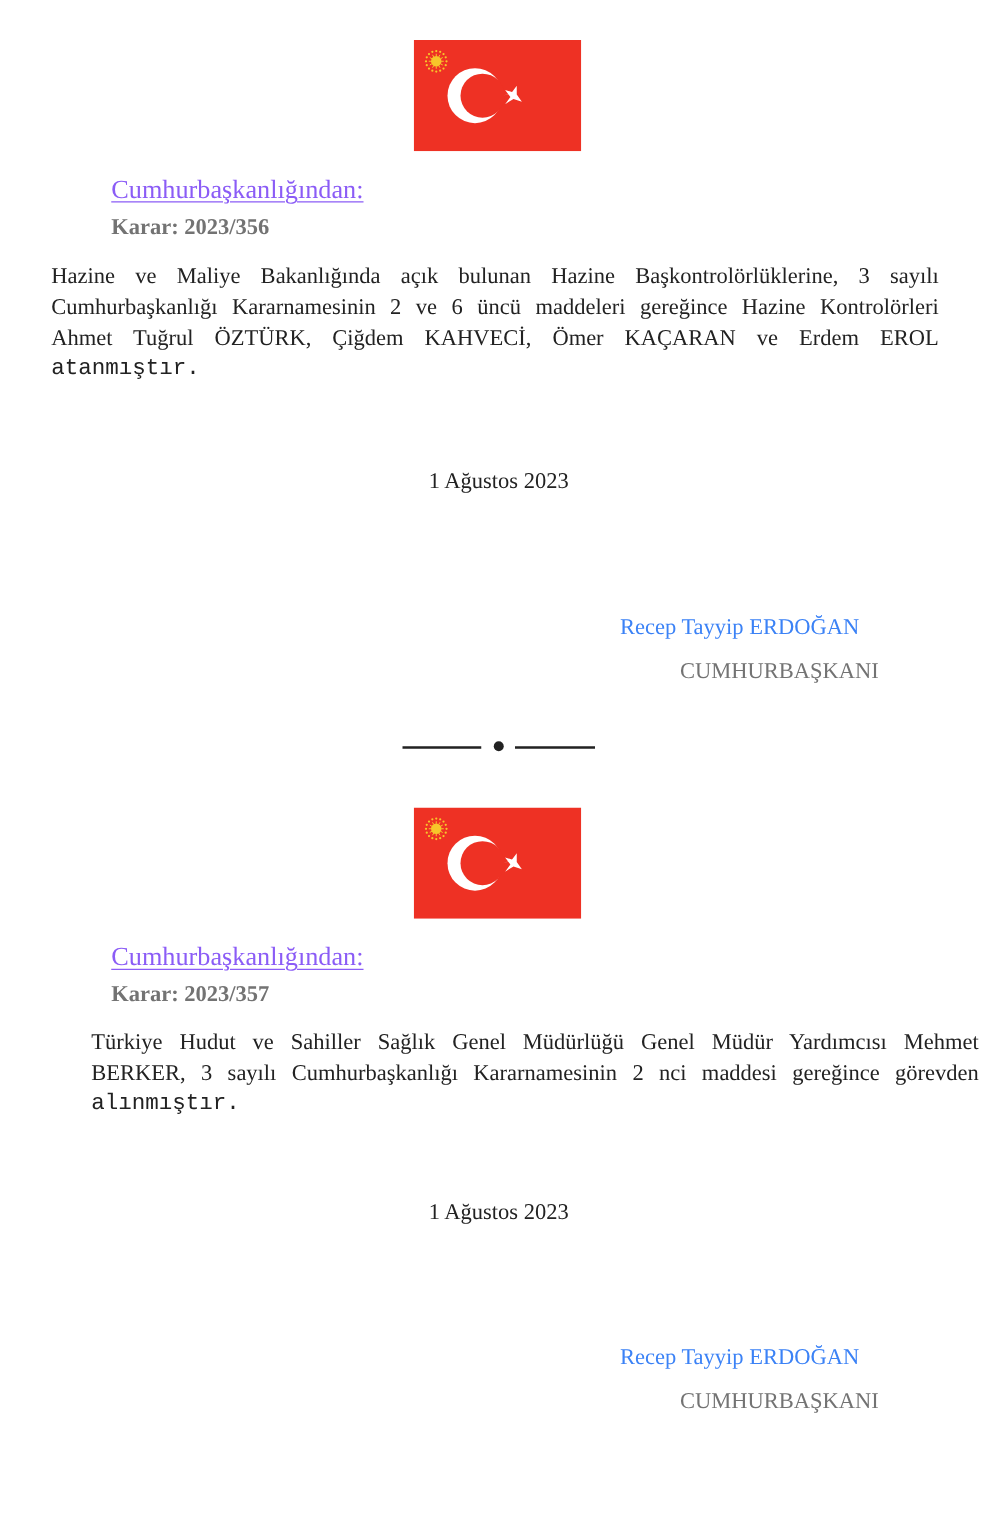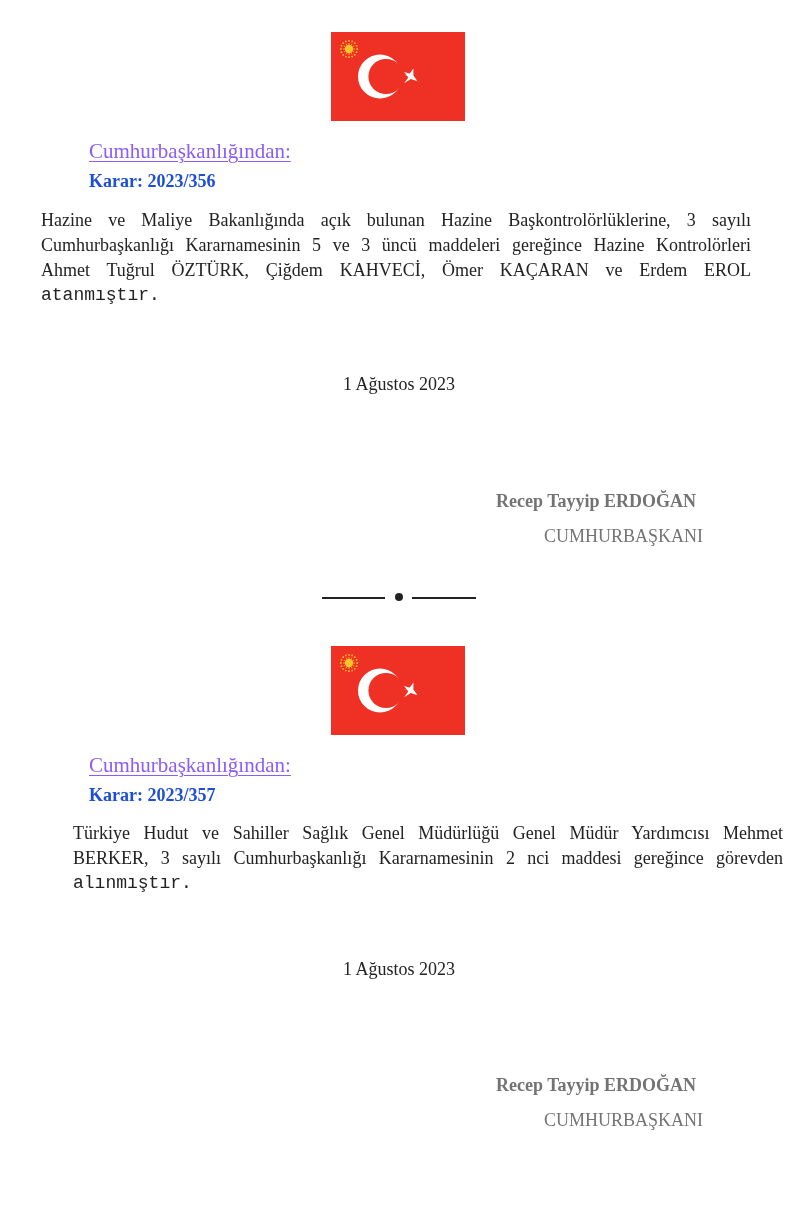--- a/index.html
+++ b/index.html
@@ -1,27 +1,27 @@
 <!DOCTYPE html>
 <html><head>
 <meta charset="utf-8">
 <style>
   html, body { margin: 0; padding: 0; background: #ffffff; }
   body { width: 798px; height: 1223px; position: relative; overflow: hidden;
          font-family: "Liberation Serif", "DejaVu Serif", serif; color: #1a1a1a; }
   .flag { position: absolute; left: 331px; width: 134px; height: 89px; }
   .issuer { position: absolute; left: 89px; font-size: 21px; text-decoration: underline;
             text-underline-offset: 3px; text-decoration-thickness: 1px; color: #8b5cf6; }
-  .decree { position: absolute; left: 89px; font-size: 18px; font-weight: bold; color: #1d4ed8; }
+  .decree { position: absolute; left: 89px; font-size: 18px; font-weight: bold; color: #737373; }
   .body-text { position: absolute; left: 41px; width: 710px; font-size: 18px; line-height: 25px;
                text-align: justify; color: #222; }
   .body-text .ln { display: block; text-align-last: justify; }
   .body-text .ln.last { text-align-last: left; font-family: Liberation Mono, monospace; }
   .date { position: absolute; left: 0; width: 798px; text-align: center; font-size: 18px; color: #222; }
-  .sig-name { position: absolute; left: 496px; font-size: 18px; font-weight: bold; color: #737373; }
+  .sig-name { position: absolute; left: 496px; font-size: 18px; font-weight: normal; color: #3b82f6; }
   .sig-title { position: absolute; left: 544px; font-size: 18px; color: #737373; }
   .sep { position: absolute; top: 592px; left: 322px; width: 154px; height: 10px; }
   .sep .line { position: absolute; top: 5px; height: 1.5px; background: #222; }
   .sep .dot { position: absolute; top: 1px; left: 73px; width: 8px; height: 8px; border-radius: 50%; background: #222; }
 </style>
 </head>
 <body>
 
 <div>
   <svg class="flag" style="top:32px;" viewBox="0 0 134 89">
@@ -60,21 +60,21 @@
         </g>
     </g>
     <circle cx="49" cy="44.5" r="22" fill="#ffffff"></circle>
     <circle cx="55" cy="44.5" r="17.6" fill="#ee3124"></circle>
     <polygon fill="#ffffff" points="71.5,44.5 78.2,42.2 82.4,36.5 82.4,43.6 86.5,49.3 79.8,47.1 73.1,51.3 77.3,45.6 73.1,39.9 79.8,42"></polygon>
   </svg>
   <div class="issuer" style="top:139px;">Cumhurbaşkanlığından:</div>
   <div class="decree" style="top:171px;">Karar: 2023/356</div>
   <div class="body-text" style="top:208px;">
     <span class="ln">Hazine ve Maliye Bakanlığında açık bulunan Hazine Başkontrolörlüklerine, 3 sayılı</span>
-    <span class="ln">Cumhurbaşkanlığı Kararnamesinin 5 ve 3 üncü maddeleri gereğince Hazine Kontrolörleri</span>
+    <span class="ln">Cumhurbaşkanlığı Kararnamesinin 2 ve 6 üncü maddeleri gereğince Hazine Kontrolörleri</span>
     <span class="ln">Ahmet Tuğrul ÖZTÜRK, Çiğdem KAHVECİ, Ömer KAÇARAN ve Erdem EROL</span>
     <span class="ln last">atanmıştır.</span>
   </div>
   <div class="date" style="top:374px;">1 Ağustos 2023</div>
   <div class="sig-name" style="top:491px;">Recep Tayyip ERDOĞAN</div>
   <div class="sig-title" style="top:526px;">CUMHURBAŞKANI</div>
 </div>
 
 <div class="sep">
   <div class="line" style="left:0; width:63px;"></div>

